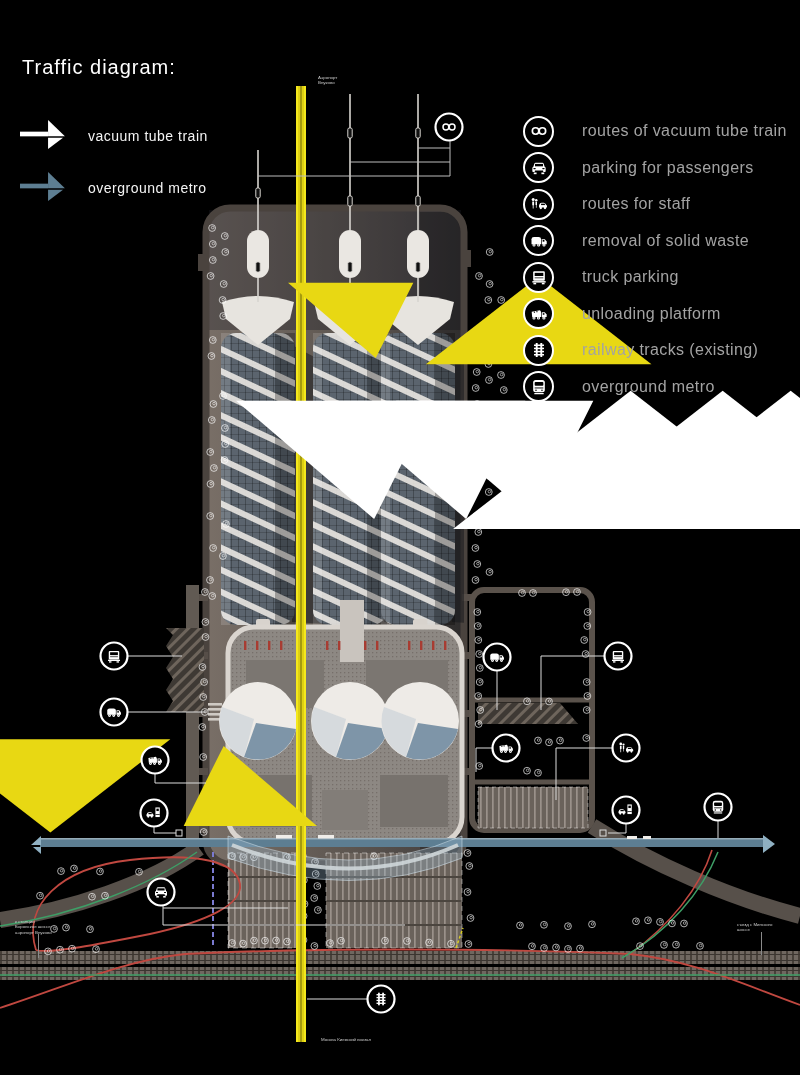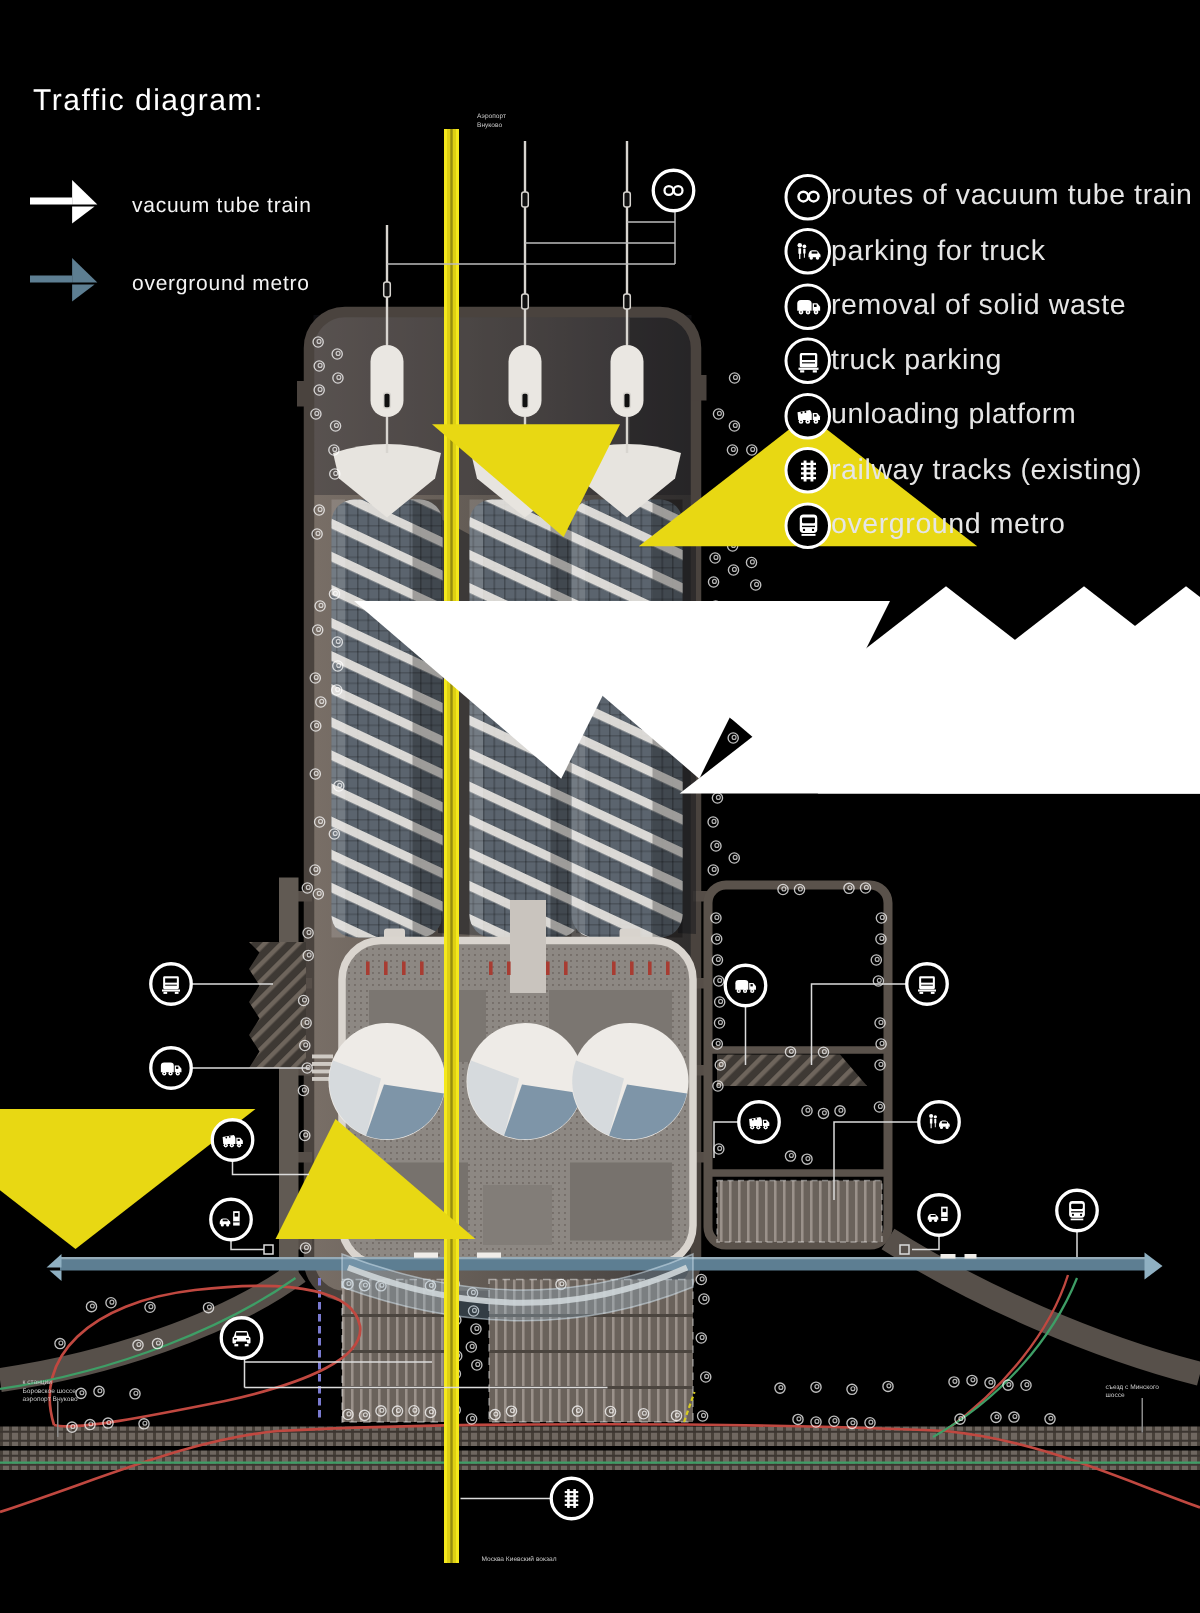--- a/index.html
+++ b/index.html
@@ -13,21 +13,21 @@
   .ll-item{display:flex;align-items:center;height:52px;}
   .larrow{width:58px;height:34px;flex:0 0 58px;}
   .larrow polygon,.larrow rect{fill:currentColor;}
   .ll-label{margin-left:10px;font-size:14px;letter-spacing:.5px;color:#f4f4f4;}
   
   #legend-right{left:523px;top:113px;}
   .lr-item{display:flex;align-items:center;height:36.5px;}
   .licon{width:27px;height:27px;border:2px solid #fff;border-radius:50%;background:#000;
          display:flex;align-items:center;justify-content:center;flex:0 0 27px;}
   .licon svg{width:20px;height:20px;fill:#fff;}
-  .lr-label{margin-left:0;font-size:19px;letter-spacing:.4px;color:#e5e5e5;}
+  .lr-label{margin-left:28px;font-size:16px;letter-spacing:.4px;color:#a3a3a3;}
   
   .tiny{font-size:8px;line-height:1.25;color:#c9c9c9;transform:scale(.55);transform-origin:0 0;white-space:nowrap;}
   .leader-v{width:1px;background:#8a8a8a;}
 </style>
 </head>
 <body>
 
 <svg id="stage" viewBox="0 0 800 1075">
   <defs>
     <linearGradient id="lg-ground" x1="0" y1="0" x2="1" y2="0">
@@ -1121,24 +1121,32 @@
     <span class="licon">
         <svg viewBox="0 0 24 24">
           <use href="#sym-infinity"></use>
         </svg>
       </span>
     <span class="lr-label">routes of vacuum tube train</span>
   </div>
   <div class="lr-item">
     <span class="licon">
         <svg viewBox="0 0 24 24">
+          <use href="#sym-car-front"></use>
+        </svg>
+      </span>
+    <span class="lr-label">parking for passengers</span>
+  </div>
+  <div class="lr-item">
+    <span class="licon">
+        <svg viewBox="0 0 24 24">
           <use href="#sym-staff"></use>
         </svg>
       </span>
-    <span class="lr-label">parking for truck</span>
+    <span class="lr-label">routes for staff</span>
   </div>
   <div class="lr-item">
     <span class="licon">
         <svg viewBox="0 0 24 24">
           <use href="#sym-waste"></use>
         </svg>
       </span>
     <span class="lr-label">removal of solid waste</span>
   </div>
   <div class="lr-item">

